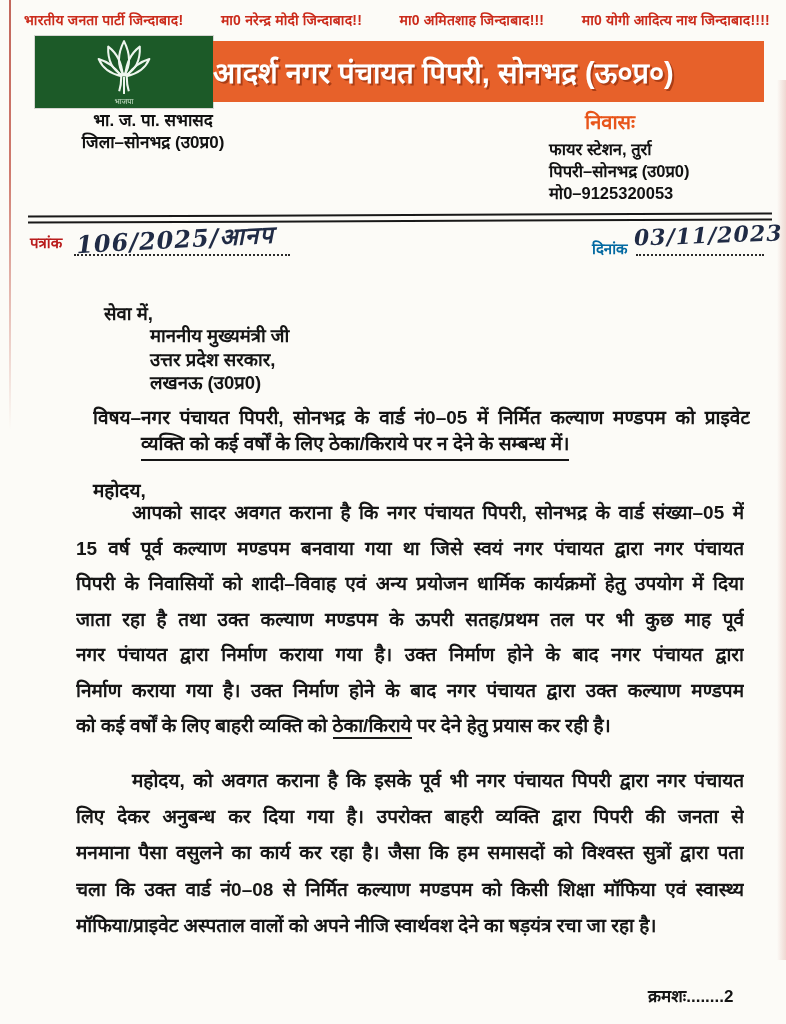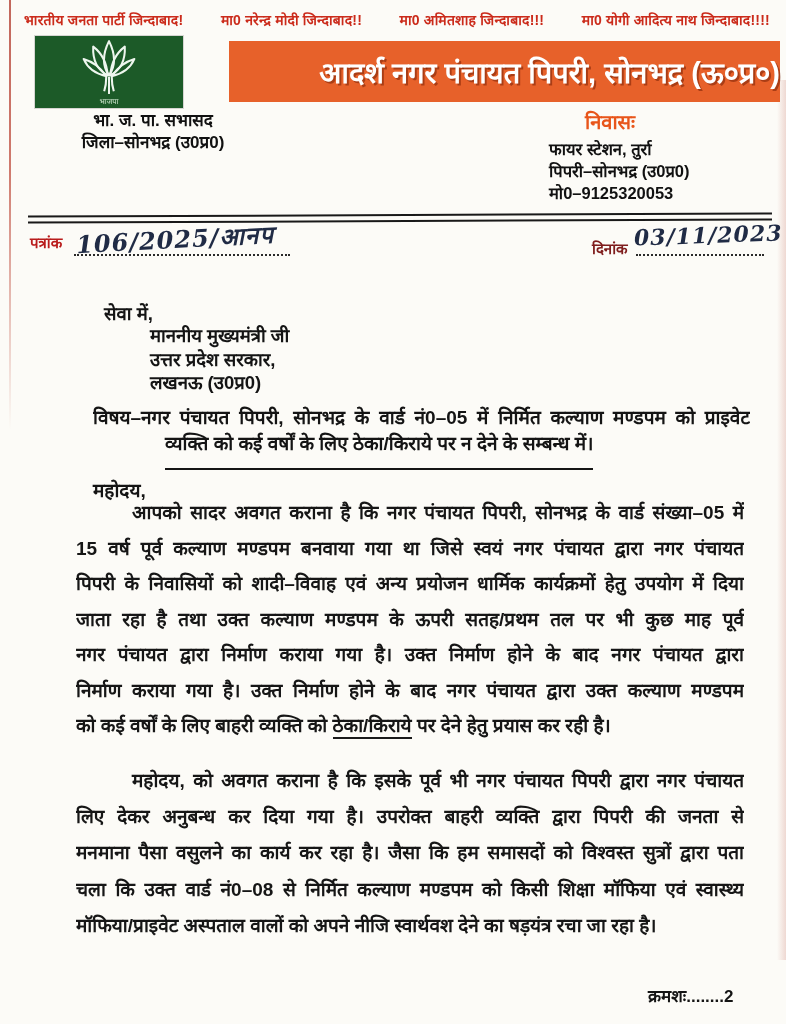--- a/index.html
+++ b/index.html
@@ -13,54 +13,54 @@
   .edge-left{position:absolute;left:9px;top:0;width:2px;height:430px;
     background:linear-gradient(#c2675c,#cf7a6e 40%,rgba(207,122,110,0));}
   .edge-right{position:absolute;right:0;top:80px;width:9px;height:880px;
     background:linear-gradient(90deg,rgba(216,160,150,0),rgba(216,160,150,.38));}
   
   .slogans{position:absolute;top:10px;left:24px;right:16px;
     display:flex;justify-content:space-between;
     color:#cb2b1b;font-weight:bold;font-size:14px;white-space:nowrap;}
   .slogans span{letter-spacing:.2px;}
   
-  .logo-block{position:absolute;left:35px;top:36px;width:148px;height:72px;
+  .logo-block{position:absolute;left:35px;top:36px;width:178px;height:72px;
     background:#1c5a28;display:flex;align-items:center;justify-content:center;
     box-shadow:0 0 0 1px rgba(0,0,0,.15);}
   .banner{position:absolute;left:213px;top:41px;width:551px;height:61px;
-    background:#e7612a;display:flex;align-items:center;justify-content:flex-end;margin-left:16px;}
+    background:#e7612a;display:flex;align-items:center;justify-content:flex-start;}
   .banner-title{color:#ffffff;font-size:29px;font-weight:bold;white-space:nowrap;
     text-shadow:2px 2px 0 rgba(110,25,0,.5);}
   
   .sender{position:absolute;left:28px;top:110px;width:250px;text-align:center;color:#111;}
   .sender-name{font-size:30px;font-weight:800;color:#e5480f;line-height:34px;}
   .sender-line{font-size:17px;font-weight:bold;line-height:22px;}
   
   .residence{position:absolute;left:549px;top:108px;width:230px;color:#111;}
   .res-label{font-size:20px;font-weight:800;color:#e8551a;margin-left:36px;margin-bottom:3px;}
   .res-line{font-size:16.5px;font-weight:bold;line-height:22px;white-space:nowrap;}
   
   .double-rule{position:absolute;left:28px;top:214px;width:744px;height:4px;
     border-top:2.5px solid #191919;border-bottom:2px solid #191919;transform:rotate(-.25deg);}
   
   .ref-label{position:absolute;left:30px;top:232px;font-size:15px;font-weight:bold;color:#b91c1c;}
   .ref-dots{position:absolute;left:74px;top:232px;width:216px;border-bottom:2.5px dotted #2a2a2a;height:22px;}
   .ref-value{position:absolute;left:76px;top:222px;font-size:24px;transform:rotate(-3deg);}
-  .date-label{position:absolute;left:592px;top:238px;font-size:15px;font-weight:bold;color:#7f1d1d;}
+  .date-label{position:absolute;left:592px;top:238px;font-size:15px;font-weight:bold;color:#0369a1;}
   .date-dots{position:absolute;left:636px;top:232px;width:128px;border-bottom:2.5px dotted #2a2a2a;height:22px;}
   .date-value{position:absolute;left:634px;top:222px;font-size:22px;transform:rotate(-2deg);}
   .hand{font-family:"DejaVu Serif",serif;font-style:italic;font-weight:600;
     color:#202b45;letter-spacing:1px;white-space:nowrap;}
   
   .seva{position:absolute;left:104px;top:300px;font-size:18.5px;font-weight:bold;color:#141414;}
   .addressee{position:absolute;left:150px;top:324px;font-size:18.5px;font-weight:bold;color:#141414;line-height:23.5px;}
   
   .subject{position:absolute;left:93px;top:404px;width:657px;font-size:19px;font-weight:bold;color:#141414;}
   .subject-l1{text-align:justify;text-align-last:justify;height:26px;overflow:hidden;}
-  .subject-l2{display:inline-block;margin-left:72px;border-bottom:2.4px solid #151515;padding-bottom:12px;}
+  .subject-l2{display:inline-block;margin-left:48px;border-bottom:2.4px solid #151515;padding-bottom:3px;}
   
   .greeting{position:absolute;left:93px;top:477px;font-size:19px;font-weight:bold;color:#141414;}
   .para{position:absolute;left:76px;width:668px;font-size:19px;font-weight:700;color:#161616;}
   .para .ln{height:35.5px;text-align:justify;text-align-last:justify;overflow:hidden;white-space:nowrap;}
   .para .ln-first{text-indent:56px;}
   .para .ln-last{text-align:left;text-align-last:left;}
   .para1{top:499px;}
   .para2{top:767px;}
   .para2 .ln{height:36.2px;}
   .u{border-bottom:2.4px solid #1a1a1a;padding-bottom:1px;}

